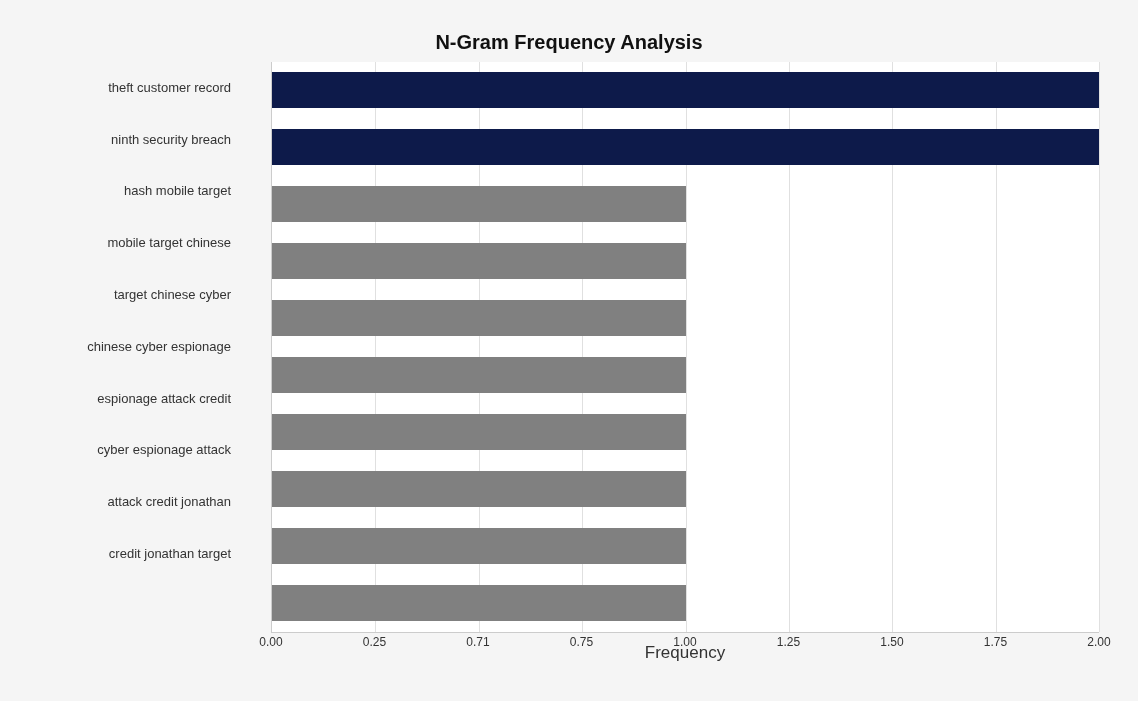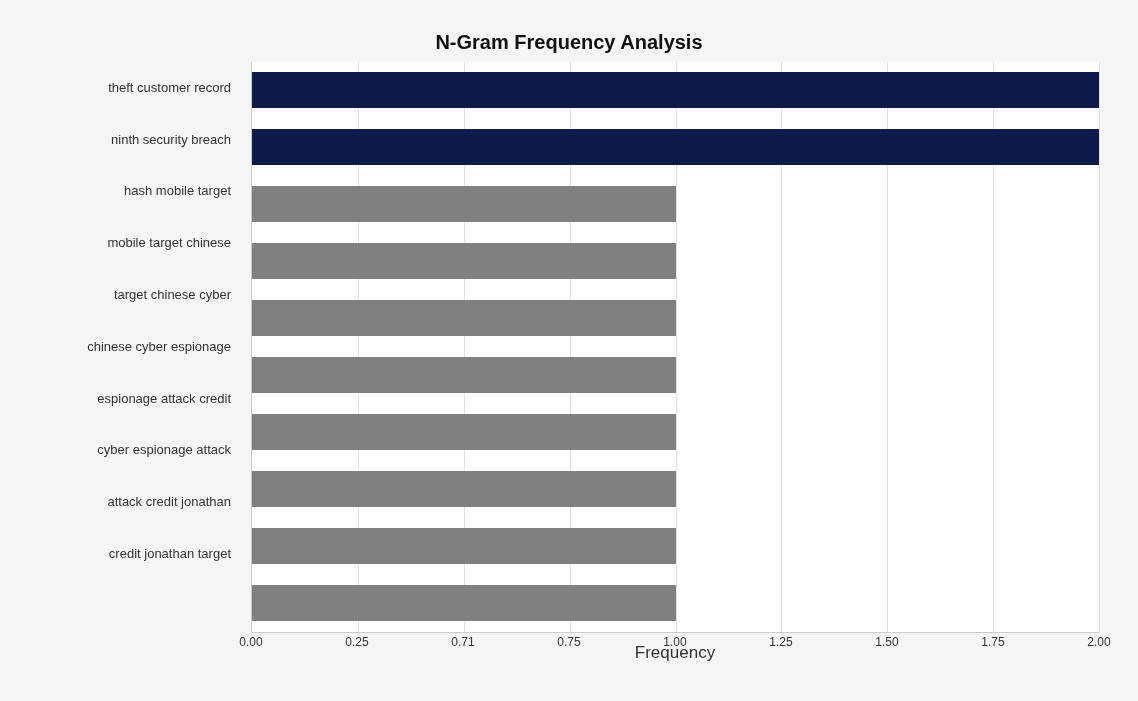--- a/index.html
+++ b/index.html
@@ -49,20 +49,21 @@
       display: flex;
       align-items: center;
       justify-content: flex-end;
     }
     .plot-area {
       flex: 1;
       display: flex;
       flex-direction: column;
       position: relative;
       background: #f5f5f5;
+      margin-left: 20px;
     }
     .bars-container {
       flex: 1;
       display: flex;
       flex-direction: column;
       justify-content: space-around;
       position: relative;
       background: white;
       border-left: 1px solid #ccc;
       border-bottom: 1px solid #ccc;

